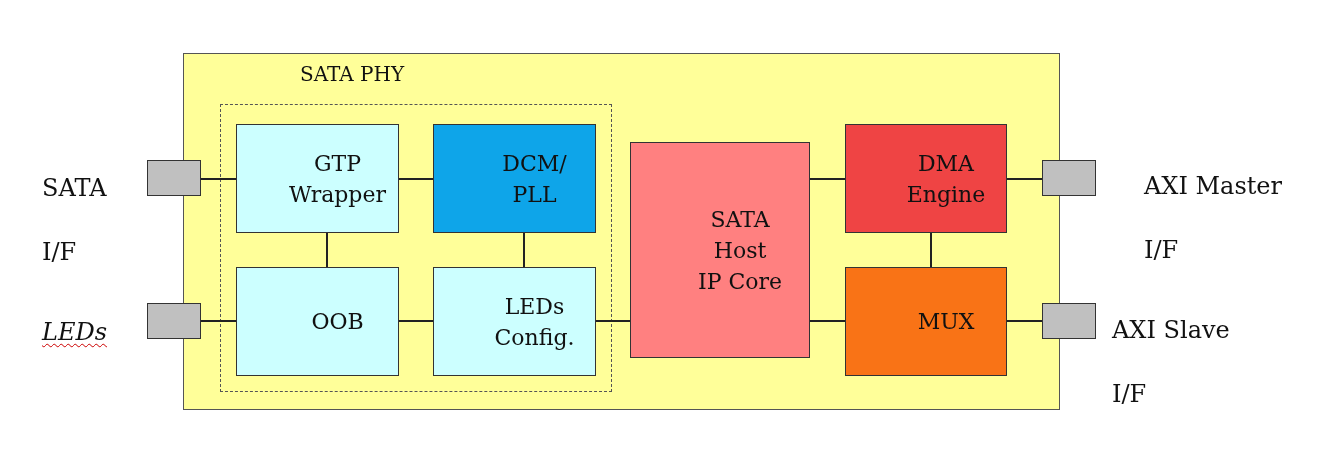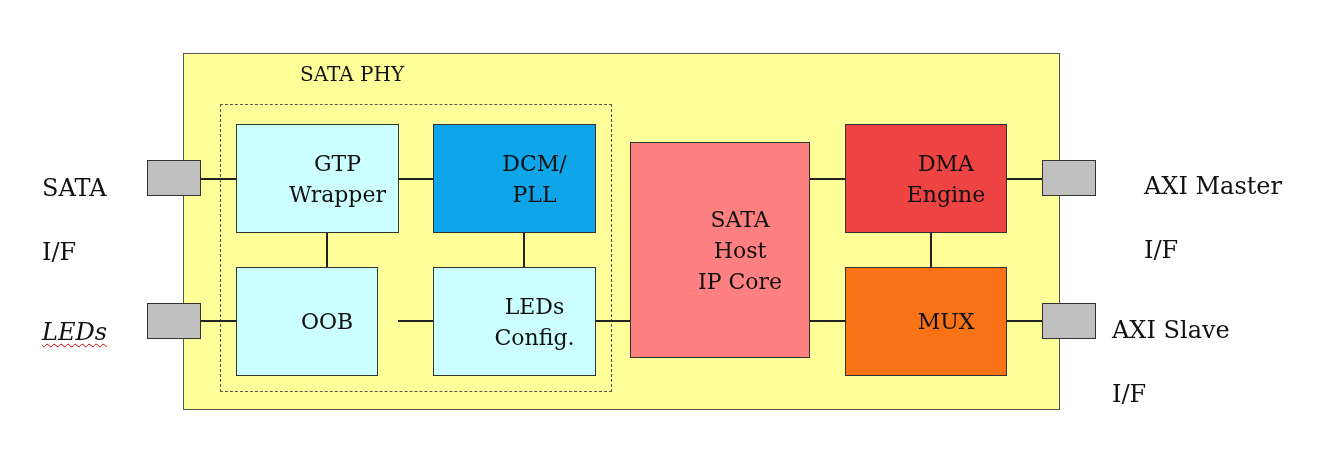--- a/index.html
+++ b/index.html
@@ -36,21 +36,21 @@
 <div class="abs wire h" style="left:809px;top:178px;width:37px;"></div>
 <div class="abs wire h" style="left:809px;top:320px;width:37px;"></div>
 <div class="abs wire v" style="left:930px;top:232px;height:36px;"></div>
 <div class="abs wire h" style="left:1005px;top:178px;width:38px;"></div>
 <div class="abs wire h" style="left:1005px;top:320px;width:38px;"></div>
 
 <div class="abs block" style="left:236px;top:124px;width:163px;height:109px;background:#ccffff;">GTP
 Wrapper</div>
 <div class="abs block" style="left:433px;top:124px;width:163px;height:109px;background:#0ea5e9;">DCM/
 PLL</div>
-<div class="abs block" style="left:236px;top:267px;width:142px;height:109px;background:#ccffff;">OOB</div>
+<div class="abs block" style="left:236px;top:267px;width:163px;height:109px;background:#ccffff;">OOB</div>
 <div class="abs block" style="left:433px;top:267px;width:163px;height:109px;background:#ccffff;">
   <span><span>LEDs
 Config.</span></span>
 </div>
 <div class="abs block" style="left:630px;top:142px;width:180px;height:216px;background:#ff8080;">SATA
 Host
 IP Core</div>
 <div class="abs block" style="left:845px;top:124px;width:162px;height:109px;background:#ef4444;">DMA
 Engine</div>
 <div class="abs block" style="left:845px;top:267px;width:162px;height:109px;background:#f97316;text-align:right;">MUX</div>

